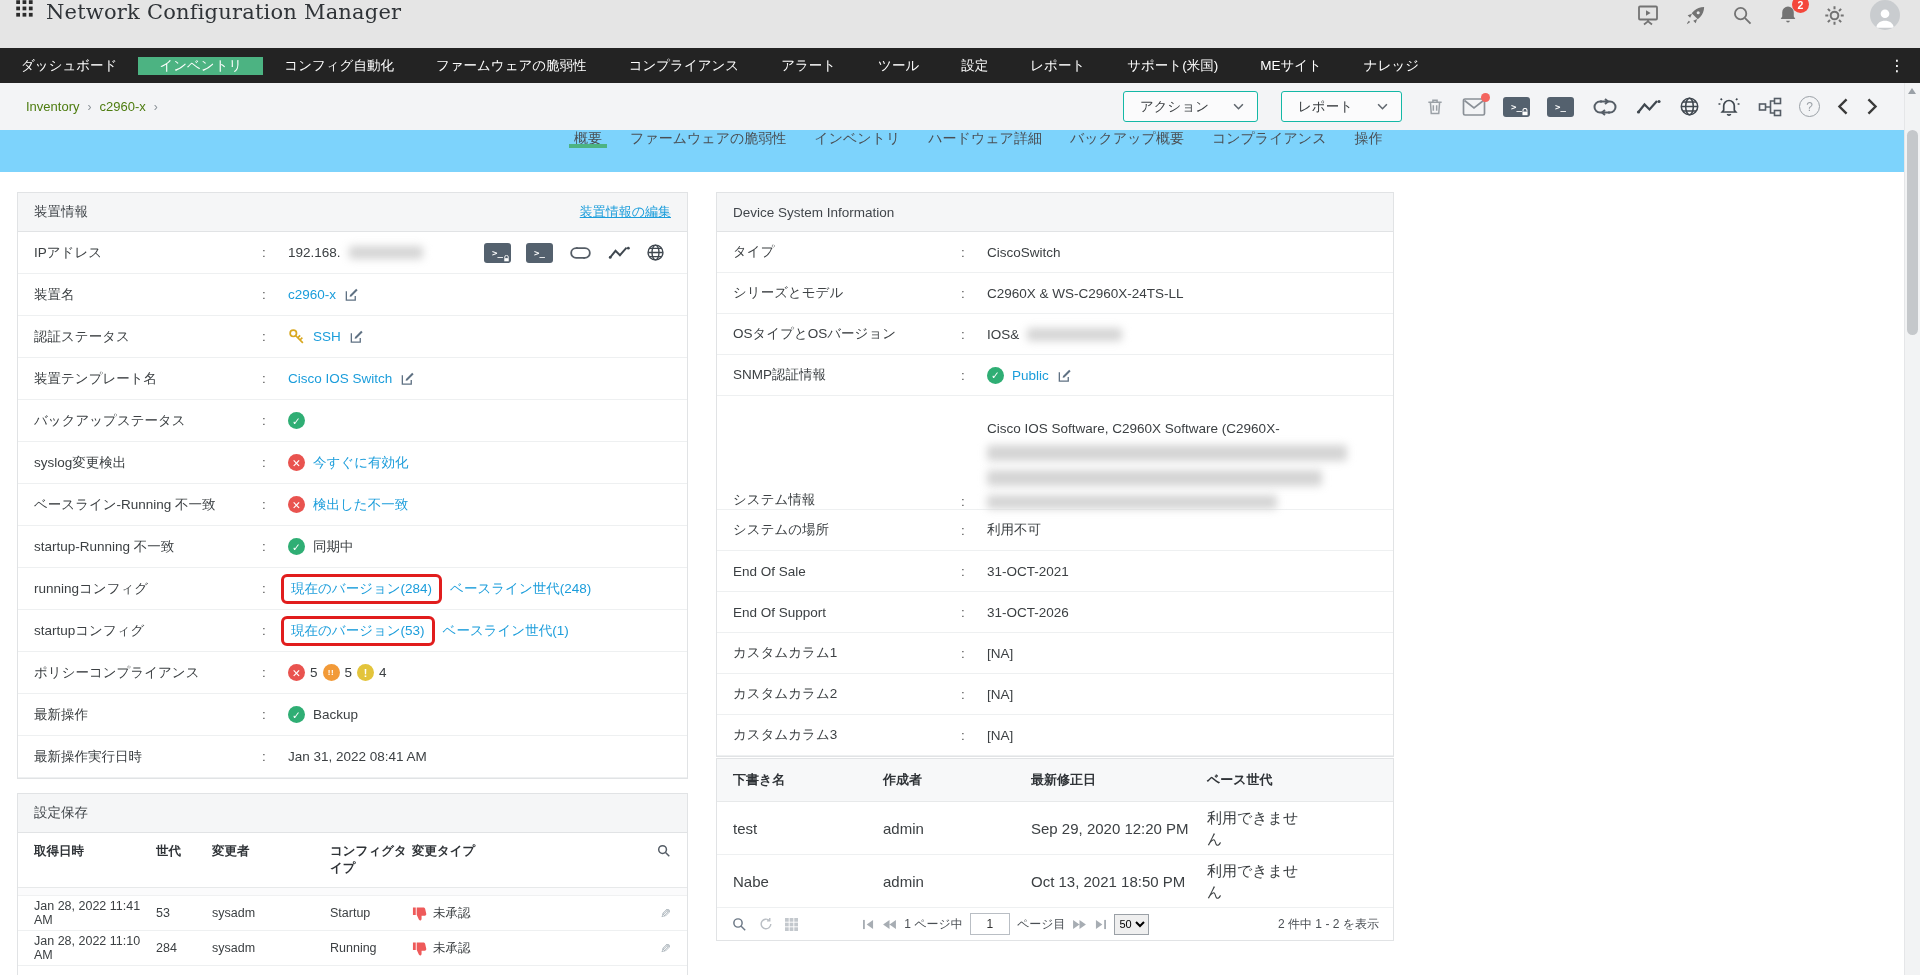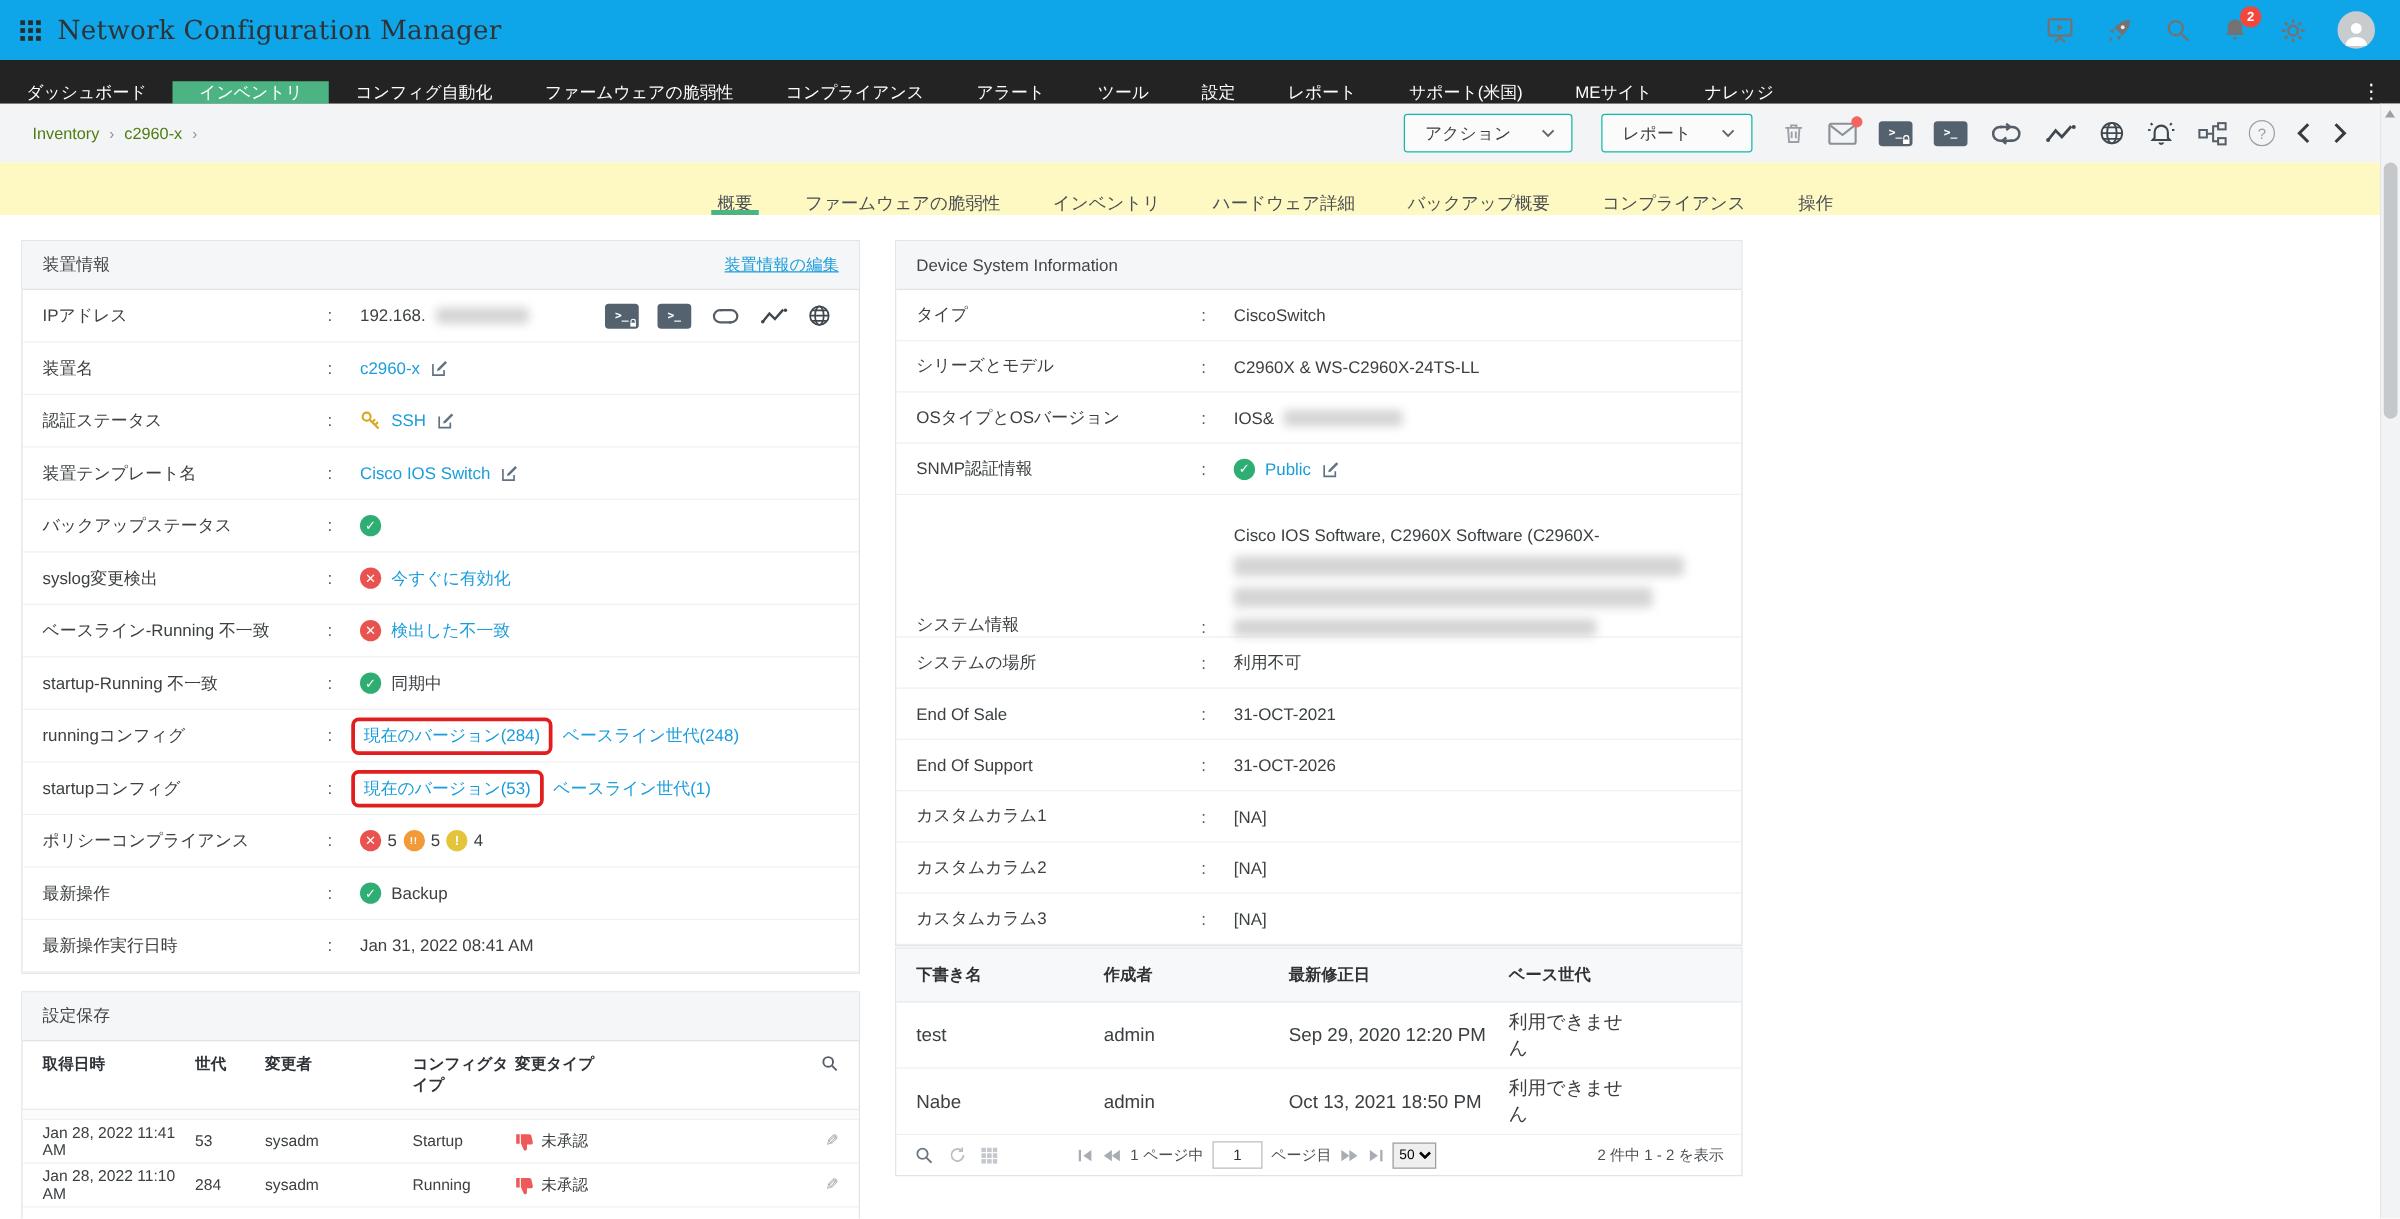--- a/index.html
+++ b/index.html
@@ -1,46 +1,46 @@
 <!DOCTYPE html>
 <html><head>
 <meta charset="utf-8">
 <style>
   html,body{margin:0;padding:0;background:#fff}
   .screen{position:relative;width:1920px;height:975px;overflow:hidden;background:#fff;
           font-family:"Liberation Sans","DejaVu Sans",sans-serif;color:#3c4043;font-size:13.5px}
 
   
-  .topbar{position:absolute;top:0;left:0;right:0;height:48px;background:#0ea5e9;display:flex;align-items:center;padding:0 16px;box-sizing:border-box}
+  .topbar{position:absolute;top:0;left:0;right:0;height:48px;background:#e5e5e5;display:flex;align-items:flex-start;padding:0 16px;box-sizing:border-box}
   .topbar .title{font-family:"DejaVu Serif","Liberation Serif",serif;font-size:21px;color:#2f3337;margin-left:13px;letter-spacing:.2px}
   .topbar-icons{margin-left:auto;display:flex;align-items:center;gap:24px;padding-right:4px}
   .tb-ic{position:relative;display:inline-flex;cursor:pointer;color:#737373}
   .badge{position:absolute;top:-8px;right:-10px;background:#f4473b;color:#fff;font-size:10.5px;min-width:17px;height:17px;border-radius:9px;display:flex;align-items:center;justify-content:center;font-weight:bold}
   .avatar{width:30px;height:30px;border-radius:50%;background:#c9cccf;display:flex;align-items:flex-end;justify-content:center;overflow:hidden}
 
   
-  .navbar{position:absolute;top:48px;left:0;right:0;height:35px;background:#232323;display:flex;align-items:flex-end}
+  .navbar{position:absolute;top:48px;left:0;right:0;height:35px;background:#232323;display:flex;align-items:center}
   .nav-item{display:flex;align-items:center;padding:0 21px;color:#fff;font-size:13.5px;cursor:pointer;white-space:nowrap}
   .nav-item.active{background:#4cb382}
   .nav-more{margin-left:auto;color:#fff;display:flex;align-items:center;padding:0 14px;font-size:16px;cursor:pointer;letter-spacing:1px}
 
   
   .crumbrow{position:absolute;top:83px;left:0;right:0;height:47px;background:#f3f4f6;display:flex;align-items:center;padding:0 26px 0 26px;box-sizing:border-box}
   .crumb{display:flex;align-items:center}
   .crumb-link{color:#4d7c0f;font-size:13px;cursor:pointer}
   .crumb-sep{color:#8b9298;margin:0 8px;font-size:12px}
   .toolbar{margin-left:auto;display:flex;align-items:center;gap:17px;padding-right:16px}
   .tb-btn{height:31px;background:#fbfbfc;border:1px solid #14b8a6;border-radius:3px;display:flex;align-items:center;gap:24px;padding:0 13px 0 16px;font-size:13.5px;color:#3c4043;cursor:pointer;box-sizing:border-box}
   .tool-ic{display:inline-flex;cursor:pointer;align-items:center}
   .help-ic{width:19px;height:19px;border:1.5px solid #9aa0a6;border-radius:50%;color:#9aa0a6;display:inline-flex;align-items:center;justify-content:center;font-size:12px;cursor:pointer}
   .mail-wrap{position:relative;display:inline-flex}
   .mail-dot{position:absolute;top:-4px;right:-4px;width:9px;height:9px;border-radius:50%;background:#f4655f}
 
   
-  .tabsrow{position:absolute;top:130px;left:0;right:0;height:42px;background:#fef9c3;display:flex;align-items:flex-end;gap:42px;padding-left:574px;box-sizing:border-box}
+  .tabsrow{position:absolute;top:130px;left:0;right:0;height:42px;background:#7dd3fc;display:flex;align-items:flex-start;gap:28px;padding-left:574px;box-sizing:border-box}
   .tab{position:relative;display:flex;align-items:center;font-size:14px;color:#4a4f54;cursor:pointer;white-space:nowrap}
   .tab.active:after{content:"";position:absolute;left:-5px;right:-5px;bottom:0;height:4px;background:#4cb382}
 
   
   .panel{position:absolute;background:#fff;border:1px solid #e1e3e5;box-sizing:border-box}
   .p-head{height:38px;background:#f5f6f7;border-bottom:1px solid #e1e3e5;display:flex;align-items:center;padding:0 16px;font-size:13.5px;color:#41464b}
   .edit-link{margin-left:auto;color:#1b9ddb;text-decoration:underline;font-size:13px;cursor:pointer}
 
   .irow{display:flex;align-items:center;min-height:41px;padding:0 16px;border-bottom:1px solid #eef0f1;font-size:13.5px}
   .irow .lbl{width:228px;flex:none;color:#3c4043}

